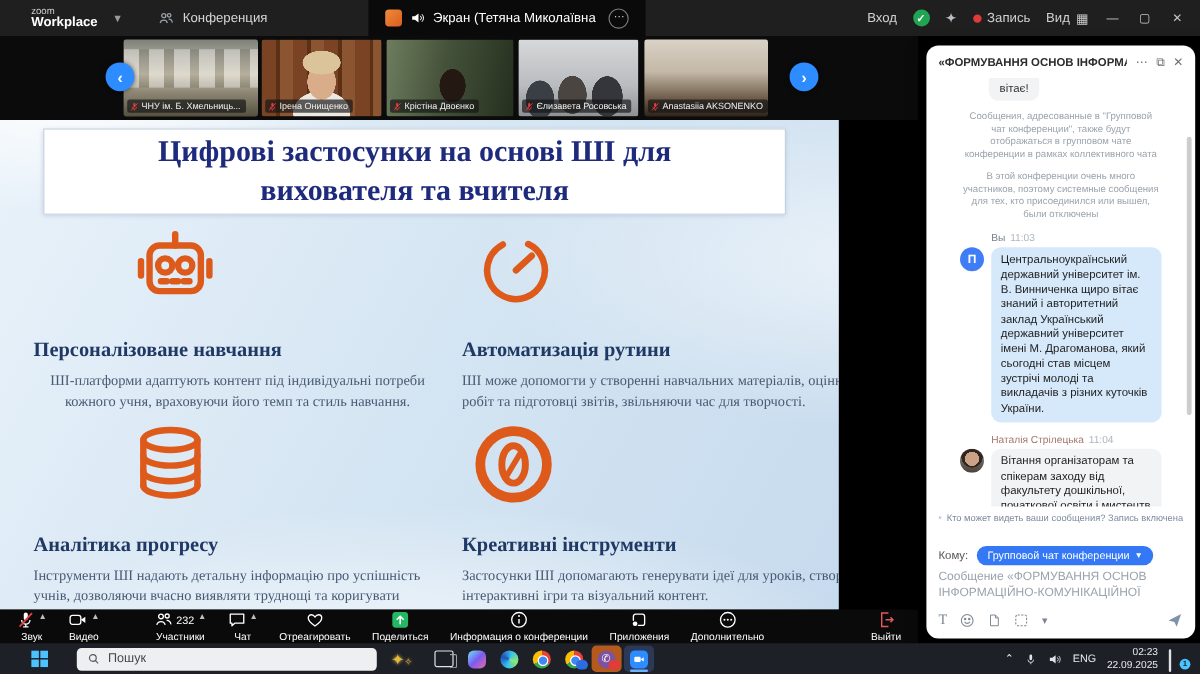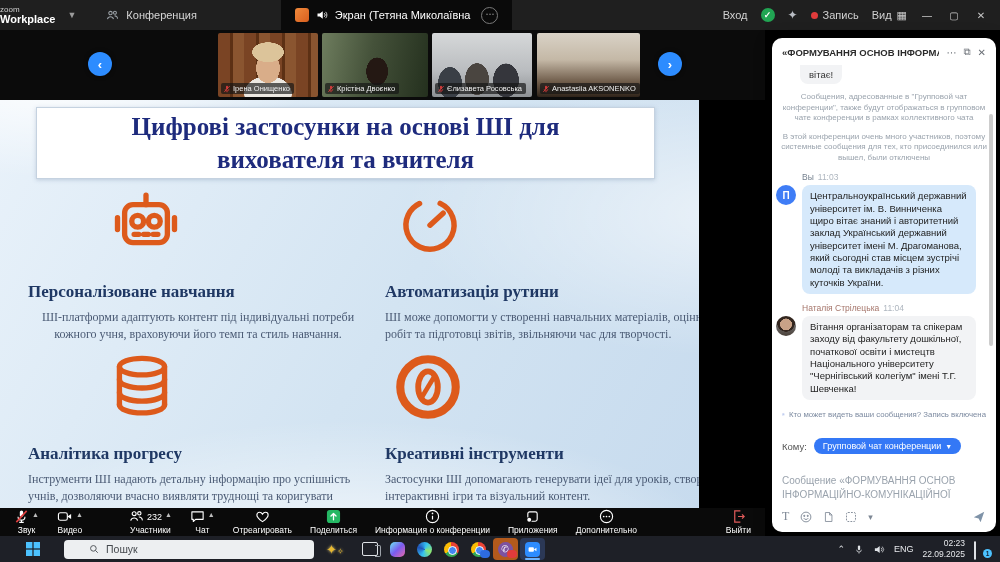--- a/index.html
+++ b/index.html
@@ -1,21 +1,21 @@
 <!DOCTYPE html>
 <html><head>
 <meta charset="utf-8">
 <style>
   html,body{margin:0;padding:0}
   body{width:1000px;height:562px;position:relative;background:#000;font-family:"Liberation Sans",sans-serif;overflow:hidden;-webkit-font-smoothing:antialiased}
   svg{display:block}
 
   
   .titlebar{position:absolute;left:0;top:0;width:1000px;height:30px;background:#1f1f1f;display:flex;align-items:center;z-index:5}
-  .zlogo{line-height:1;color:#fff}
+  .zlogo{margin-left:26px;line-height:1;color:#fff}
   .zlogo .z1{font-size:8px;color:#cfcfcf;display:block}
   .zlogo .z2{font-size:11px;font-weight:bold;display:block}
   .tb-caret{color:#9a9a9a;font-size:9px;margin:0 16px 0 12px}
   .ttab{display:flex;align-items:center;gap:7px;height:30px;padding:0 14px;color:#d6d6d6;font-size:11px;white-space:nowrap}
   .ttab.active{background:#0a0a0a;color:#fff;margin-left:70px}
   .app-thumb{width:14px;height:14px;border-radius:3px;background:linear-gradient(135deg,#f08a3c,#d95f1e)}
   .ell-circle{width:15px;height:15px;border:1px solid #7a7a7a;border-radius:50%;color:#cfcfcf;font-size:9px;line-height:13px;text-align:center;margin-left:4px}
   .tb-right{margin-left:auto;display:flex;align-items:center;gap:13px;margin-right:12px;color:#d0d0d0;font-size:11px}
   .shield{width:14px;height:14px;border-radius:50%;background:#21a553;color:#fff;font-size:9px;line-height:14px;text-align:center;font-weight:bold}
   .sparkle-grey{color:#b9bdc4;font-size:12px}
@@ -60,21 +60,21 @@
   .tb-group{display:flex;align-items:flex-end;gap:18px}
   .tbtn{display:flex;flex-direction:column;align-items:center;color:#fff;gap:1px}
   .tbtn .lbl{font-size:8.5px;white-space:nowrap}
   .ticon{height:15px;display:flex;align-items:center;gap:3px}
   .chev{color:#bdbdbd;font-size:7px;transform:translateY(-2px)}
   .pcount{color:#fff;font-size:9px}
 
   
   .taskbar{position:absolute;left:0;top:536px;width:1000px;height:26px;background:#1e2027;display:flex;align-items:center;z-index:6}
   .winlogo{margin-left:26px}
-  .search{margin-left:24px;width:250px;height:19px;background:#edeff1;border-radius:4px;display:flex;align-items:center;padding:0 25px;gap:7px;font-size:10.5px;color:#45494e;box-sizing:border-box}
+  .search{margin-left:24px;width:250px;height:19px;background:#edeff1;border-radius:4px;display:flex;align-items:center;padding:0 9px;gap:7px;font-size:10.5px;color:#45494e;box-sizing:border-box}
   .tb-sparkle{margin-left:12px;color:#e8b931;font-size:13px;text-shadow:0 0 3px #f5d97a}
   .tico{width:25px;height:22px;display:flex;align-items:center;justify-content:center;border-radius:4px;margin-left:2px;position:relative}
   .tico.viber-active{background:#b35a1c}
   .tico.zoom-active{background:rgba(90,140,255,.22)}
   .tico.zoom-active::after{content:"";position:absolute;left:5px;bottom:0;width:15px;height:2px;background:#6cb2ff;border-radius:1px}
   .badge{position:absolute;right:1px;bottom:2px;min-width:8px;height:8px;border-radius:4px;background:#e23b3b;color:#fff;font-size:6px;line-height:8px;text-align:center;padding:0 1px}
   .copilot{width:15px;height:15px;border-radius:5px;background:linear-gradient(135deg,#6ee7f5 0%,#7a5cf0 50%,#e86aa6 100%)}
   .edge{width:15px;height:15px;border-radius:50%;background:conic-gradient(from 200deg,#35c1f1,#2052b8,#35c1f1,#8fe66f,#35c1f1)}
   .chrome{width:15px;height:15px;border-radius:50%;background:conic-gradient(#ea4335 0 33%,#34a853 33% 66%,#fbbc05 66% 100%);position:relative}
   .chrome::after{content:"";position:absolute;left:4px;top:4px;width:7px;height:7px;border-radius:50%;background:#4285f4;border:1.5px solid #fff}
@@ -88,41 +88,41 @@
   .clock{font-size:8.5px;line-height:1.25;text-align:right}
   .notif{position:relative;width:16px;height:14px}
   .notif .frame{width:13px;height:11px;border:1.2px solid #dfe2e6;border-radius:2px}
   .notif .nbadge{position:absolute;right:-2px;bottom:-2px;width:9px;height:9px;border-radius:50%;background:#4cc2ff;color:#10233a;font-size:6.5px;line-height:9px;text-align:center;font-weight:bold}
 
   
   .chatwin{position:absolute;left:772px;top:38px;width:224px;height:494px;background:#fff;border-radius:10px;box-shadow:0 3px 16px rgba(0,0,0,.55);display:flex;flex-direction:column;overflow:hidden;z-index:5}
   .chat-header{display:flex;align-items:center;padding:8px 10px 4px;gap:7px}
   .chat-title{font-size:9.5px;font-weight:bold;color:#2b2b2b;white-space:nowrap;overflow:hidden;flex:1}
   .ch-ic{color:#6a6f76;font-size:10px;flex:none}
-  .chat-body{flex:1;padding:2px 4px 0;overflow:hidden;position:relative}
+  .chat-body{flex:1;padding:2px 28px 0;overflow:hidden;position:relative}
   .sbar{position:absolute;right:3px;top:52px;width:4px;height:232px;background:#cdcdcd;border-radius:2px}
   .partial-bubble{margin-left:24px;display:inline-block;background:#f2f3f5;border-radius:0 0 8px 8px;padding:4px 9px;font-size:9.5px;color:#333}
   .sysmsg{font-size:8px;color:#9aa3ad;text-align:center;line-height:1.32;margin:8px 2px 0}
   .msg-meta{font-size:8.5px;margin:9px 0 3px 26px;white-space:nowrap}
   .sender{color:#75818f}
   .m2 .sender{color:#a5756a}
   .mtime{color:#aeb6bf;margin-left:4px}
   .msg-row{display:flex;gap:6px;align-items:flex-start}
   .avatar{width:20px;height:20px;border-radius:50%;flex:none}
   .av-blue{background:#3f7df6;color:#fff;font-size:10px;font-weight:bold;display:flex;align-items:center;justify-content:center}
   .av-photo{background:radial-gradient(circle 6px at 50% 42%,#c9a287 97%,transparent),radial-gradient(circle 9px at 50% 34%,#33261f 97%,transparent),linear-gradient(180deg,#8a8f96 0%,#4a4038 100%)}
   .bubble{background:#d6e9fb;border-radius:8px;padding:5px 8px;font-size:9.5px;color:#222;line-height:1.3;max-width:158px}
   .bubble.gray{background:#f2f3f5}
   .chat-footer{padding:5px 10px 8px;flex:none}
   .privacy{display:flex;align-items:center;gap:4px;font-size:7.8px;color:#7c8aa0;white-space:nowrap;overflow:hidden}
   .to-row{display:flex;align-items:center;gap:7px;margin-top:19px}
   .to-label{font-size:9.5px;color:#555}
   .to-pill{background:#3478f6;color:#fff;font-size:9px;padding:3px 9px;border-radius:11px;display:flex;align-items:center;gap:4px}
   .to-pill .pc{font-size:7px}
-  .composer{margin-top:20px;font-size:10px;color:#9aa3ad;line-height:1.35;height:28px;overflow:hidden}
+  .composer{margin-top:3px;font-size:10px;color:#9aa3ad;line-height:1.35;height:28px;overflow:hidden}
   .cicons{display:flex;align-items:center;gap:11px;margin-top:7px;color:#7d8794}
   .cicons .tfmt{font-family:"Liberation Serif",serif;font-size:12px}
   .send{margin-left:auto}
 </style>
 </head>
 <body>
 
 <div class="titlebar">
   <div class="zlogo">
     <span class="z1">zoom</span>
@@ -161,20 +161,30 @@
     </span>
     <span class="winbtn">—</span>
     <span class="winbtn">▢</span>
     <span class="winbtn">✕</span>
   </div>
 </div>
 
 <div class="strip">
   <div class="navbtn" style="left:88px">‹</div>
 
+  <div class="thumb t1" style="left:103px;width:112px">
+    <div class="nametag">
+      <svg class="micred" width="8" height="8" viewBox="0 0 16 16">
+          <rect x="6.2" y="1.5" width="3.6" height="7" rx="1.8" fill="#e03e3e"></rect>
+          <path d="M4.3 8.2a3.7 3.7 0 0 0 7.4 0M8 12v2.5" stroke="#e03e3e" fill="none" stroke-width="1.4"></path>
+          <path d="M2.5 14 13.5 2" stroke="#e03e3e" stroke-width="1.6"></path>
+        </svg>
+      <span>ЧНУ ім. Б. Хмельниць...</span>
+    </div>
+  </div>
   <div class="thumb t2" style="left:218px;width:100px">
     <div class="nametag">
       <svg class="micred" width="8" height="8" viewBox="0 0 16 16">
           <rect x="6.2" y="1.5" width="3.6" height="7" rx="1.8" fill="#e03e3e"></rect>
           <path d="M4.3 8.2a3.7 3.7 0 0 0 7.4 0M8 12v2.5" stroke="#e03e3e" fill="none" stroke-width="1.4"></path>
           <path d="M2.5 14 13.5 2" stroke="#e03e3e" stroke-width="1.6"></path>
         </svg>
       <span>Ірена Онищенко</span>
     </div>
   </div>

